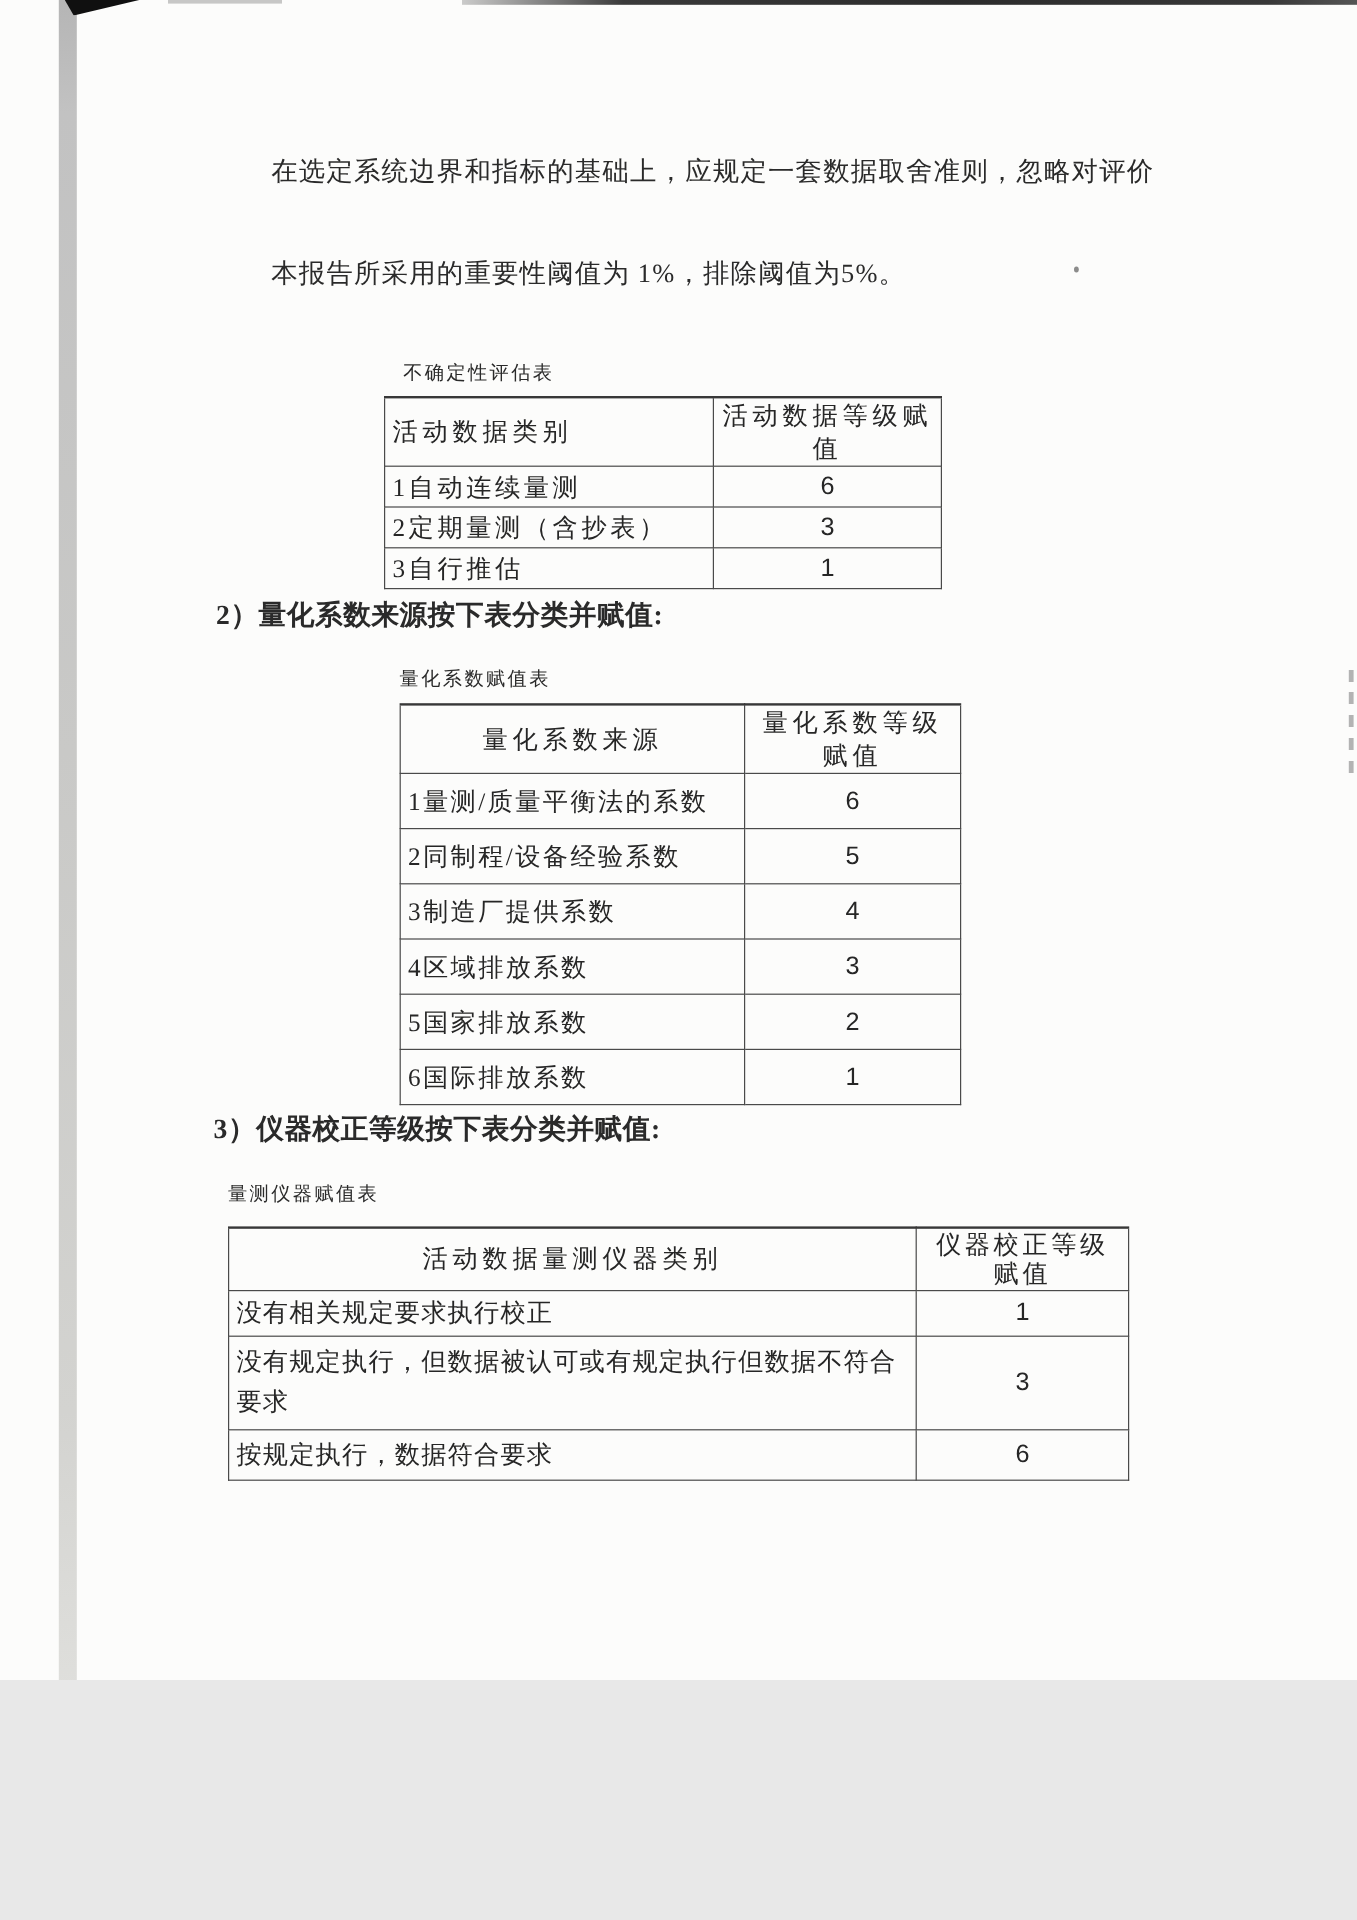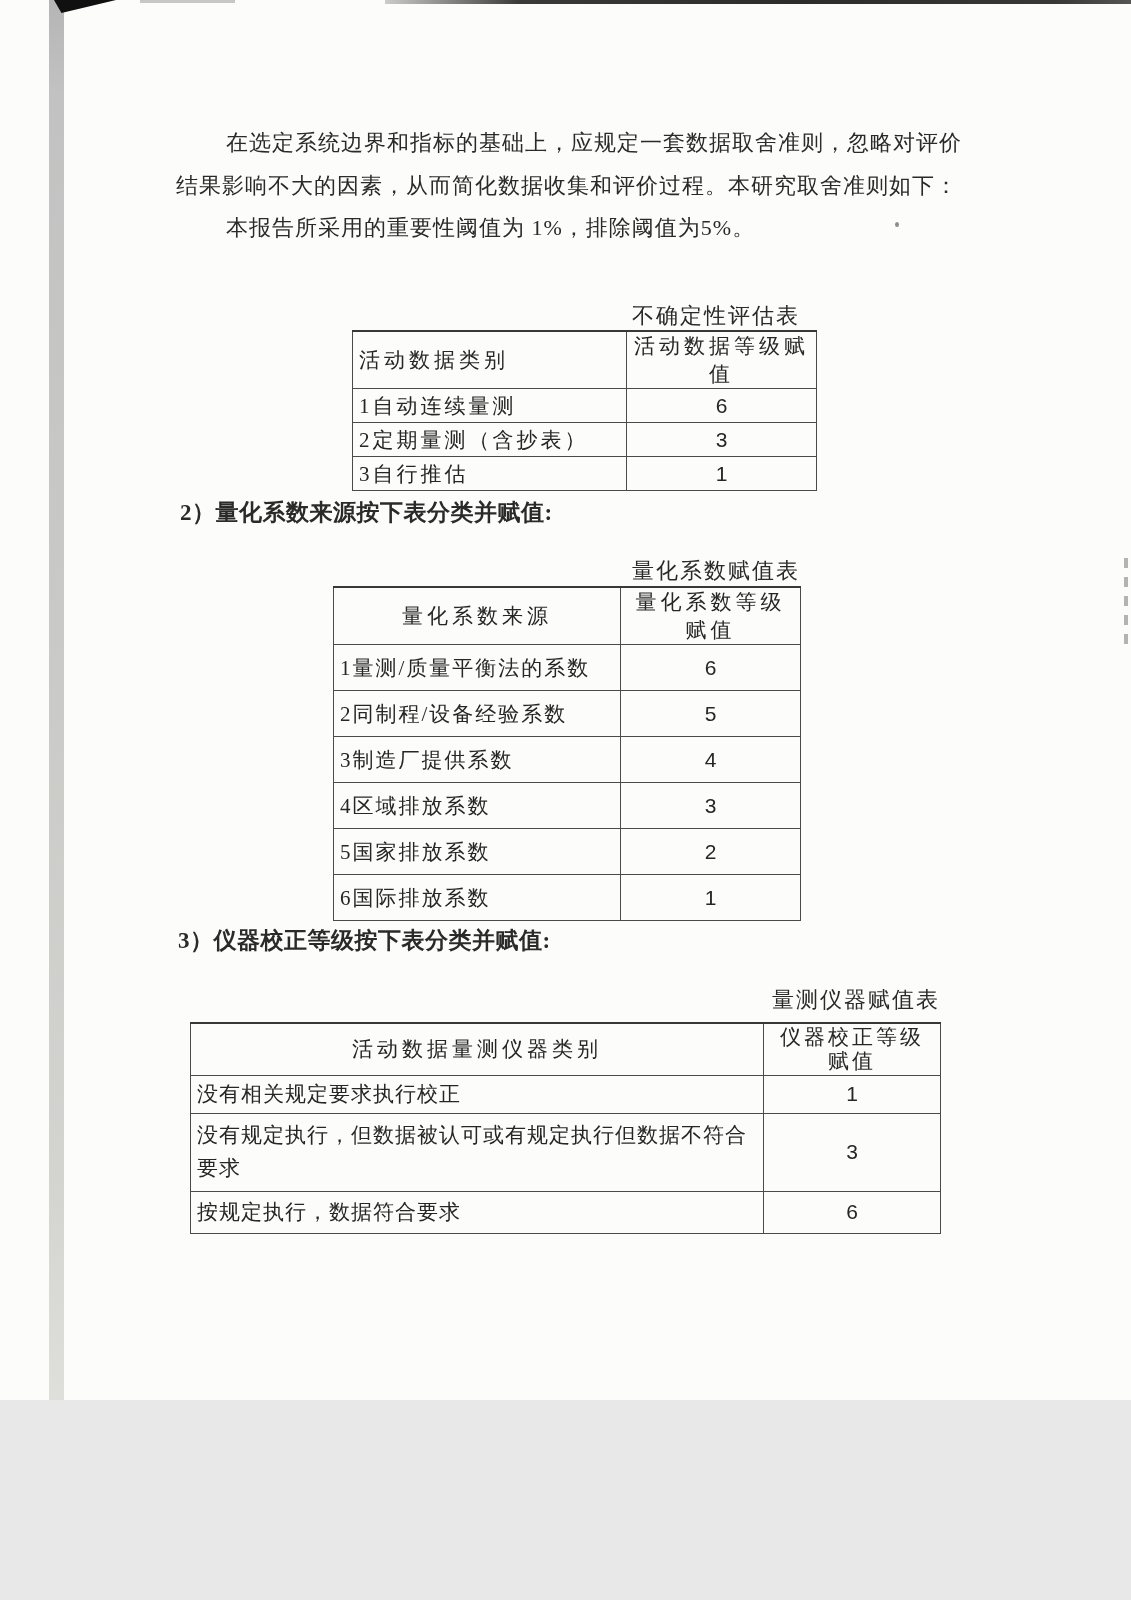--- a/index.html
+++ b/index.html
@@ -5,21 +5,21 @@
   html,body { margin:0; padding:0; background:#e8e8e8; }
   .page {
     position:relative; width:1131px; height:1400px; margin:0 auto;
     background:#fcfcfb; overflow:hidden;
     font-family:"Liberation Serif","DejaVu Serif",serif;
     color:#2a2a2a;
   }
   .abs { position:absolute; white-space:nowrap; }
   .body-text { font-size:22px; letter-spacing:1px; }
   .heading { font-size:23px; font-weight:700; letter-spacing:0.5px; }
-  .table-title { font-size:22px; letter-spacing:2px; text-align:right; white-space:nowrap; }
+  .table-title { font-size:16px; letter-spacing:2px; text-align:left; white-space:nowrap; }
 
   table.t { position:absolute; border-collapse:collapse; table-layout:fixed; border-top:2px solid #383838; }
   table.t td { border:1px solid #4a4a4a; vertical-align:middle; overflow:hidden; font-size:21px; color:#262626; padding:0 6px; }
   td.cat  { text-align:left; letter-spacing:3px; }
   td.cat2 { text-align:left; letter-spacing:2px;margin-top:28px; }
   td.cat3 { text-align:left; letter-spacing:1px; white-space:normal; line-height:1.55; }
   td.hdr  { letter-spacing:4px; }
   td.hdr-c{ text-align:center; letter-spacing:4px; }
   td.hdr-wrap { text-align:center; letter-spacing:3px; white-space:normal; line-height:1.15; padding:0 2px; vertical-align:top; padding-top:4px; }
   td.val  { text-align:center; font-size:23px; letter-spacing:0; font-family:"Liberation Sans","DejaVu Sans",sans-serif; }
@@ -50,26 +50,25 @@
   <div class="top-wedge"></div>
   <div class="top-smudge"></div>
   <div class="top-line"></div>
   <div class="right-dashes"></div>
   <div class="bottom-shadow"></div>
   <div class="corner-fade"></div>
   <div class="speck" style="left:895px; top:222px;"></div>
   <div class="speck" style="left:222px; top:1428px;"></div>
 
   <div class="abs body-text" style="left:226px; top:128px;">在选定系统边界和指标的基础上，应规定一套数据取舍准则，忽略对评价</div>
-  <div class="abs body-text" style="left:176px; top:171px;">结果影响不大的因素，从而简化数据收集和评价过程。本研究取舍准则如下：</div>
   <div class="abs body-text" style="left:226px; top:213px;">本报告所采用的重要性阈值为 1%，排除阈值为5%。</div>
 
   <div class="abs table-title" style="left:336px; top:301px; width:464px;">不确定性评估表</div>
 
-  <table class="t" style="left:352px; top:330px; width:464px;padding-left:32px;">
+  <table class="t" style="left:320px; top:330px; width:464px;padding-left:32px;">
     <colgroup>
         <col style="width:274px">
         <col style="width:190px">
       </colgroup>
     <tbody>
         <tr style="height:36px;">
       <td class="hdr">活动数据类别</td>
       <td class="hdr-c">活动数据等级赋值</td>
     </tr>
     <tr style="height:34px;">

